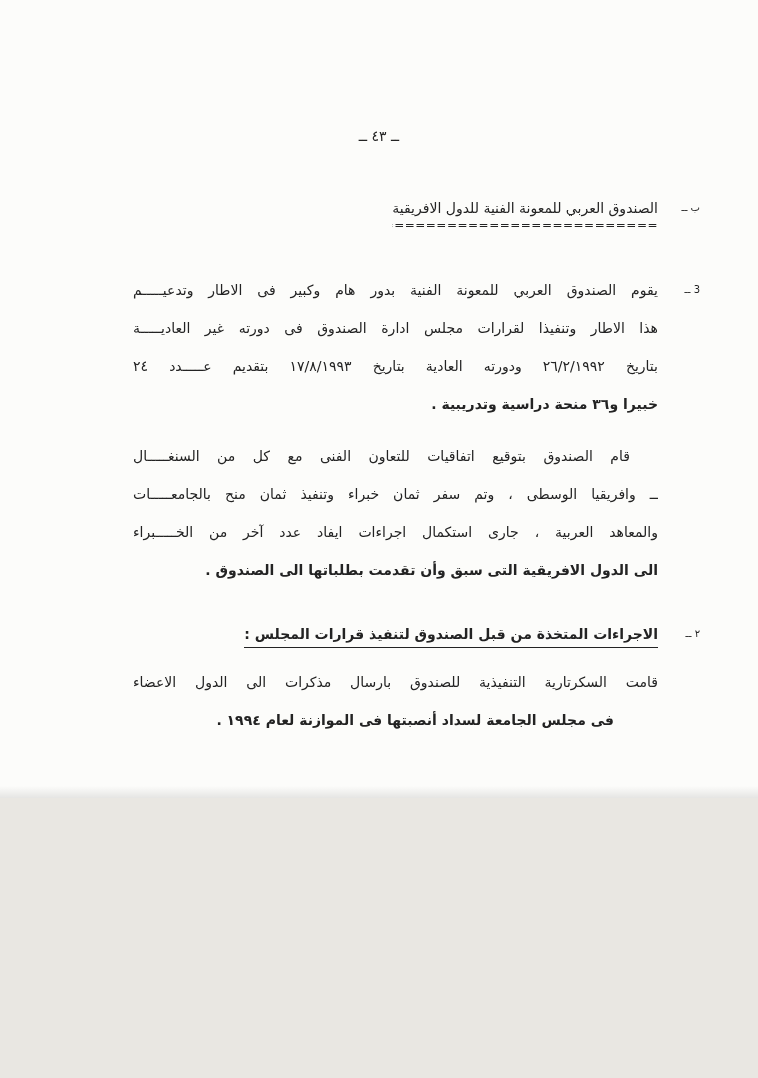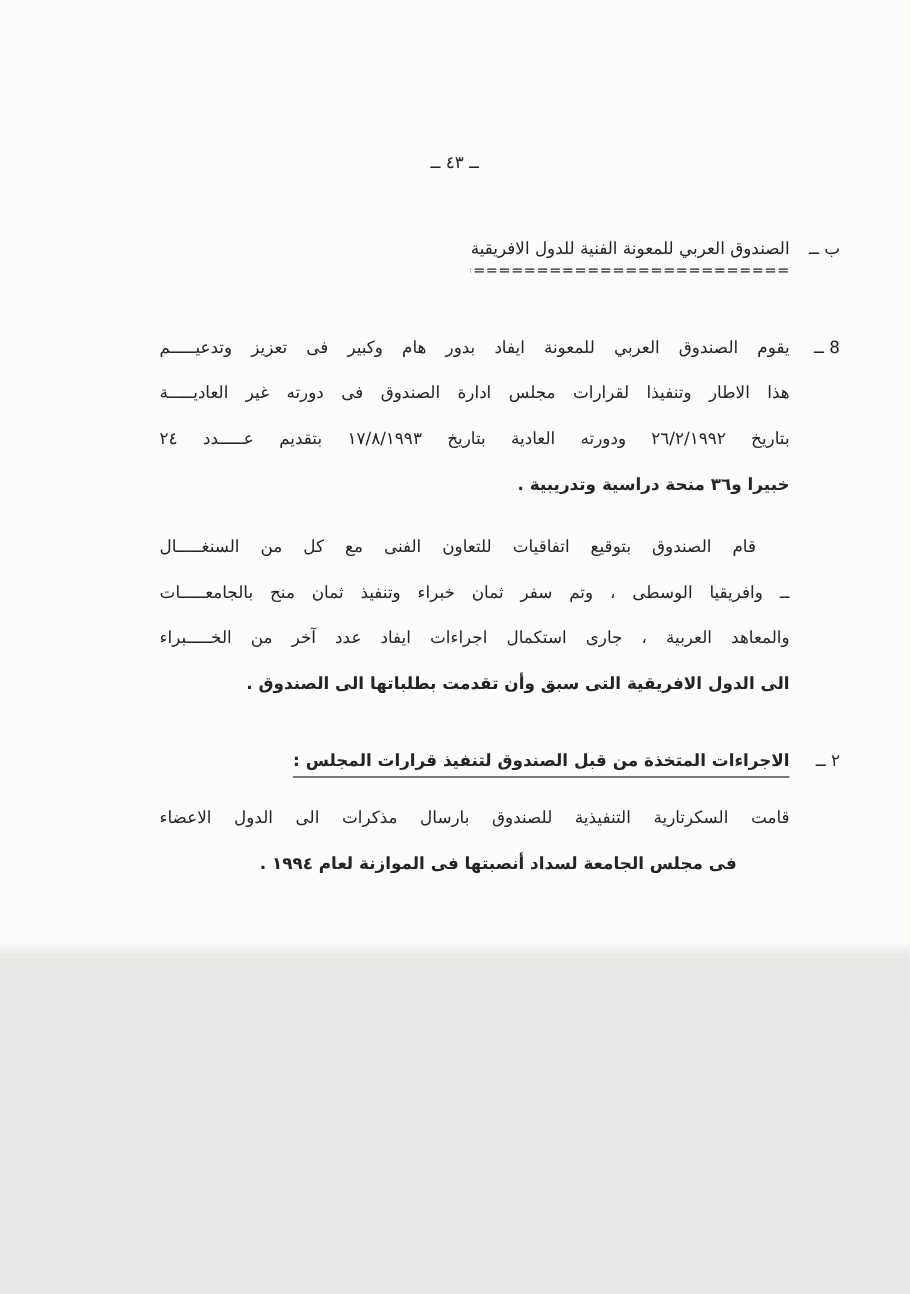--- a/index.html
+++ b/index.html
@@ -28,21 +28,21 @@
     font-size: 14px;
     letter-spacing: 2px;
   }
   .content {
     position: absolute; top: 198px; right: 100px; width: 525px;
     font-size: 14px;
   }
   .marker {
     position: absolute; right: -42px; top: 0;
     white-space: nowrap;
-    font-size: 14px;
+    font-size: 10px;
   }
   .heading-row { position: relative; margin-bottom: 38px; text-align: right; }
   .heading-row .marker { line-height: 20px; }
   .h-block { display: inline-block; text-align: left; vertical-align: top; }
   .h-title { display: block; line-height: 20px; }
   .h-rule {
     display: block;
     width: 0; min-width: 100%;
     overflow: hidden; white-space: nowrap;
     font-size: 12px; height: 15px; line-height: 15px;
@@ -80,23 +80,23 @@
 
     <div class="heading-row">
       <span class="marker">ب ــ</span>
       <span class="h-block">
         <span class="h-title">الصندوق العربي للمعونة الفنية للدول الافريقية</span>
         <span class="h-rule">============================================</span>
       </span>
     </div>
 
     <div class="num-row">
-      <span class="marker">8 ــ</span>
+      <span class="marker">3 ــ</span>
       <div class="para">
-        <div class="line">يقوم الصندوق العربي للمعونة ايفاد بدور هام وكبير فى تعزيز وتدعيـــــم</div>
+        <div class="line">يقوم الصندوق العربي للمعونة الفنية بدور هام وكبير فى الاطار وتدعيـــــم</div>
         <div class="line">هذا الاطار وتنفيذا لقرارات مجلس ادارة الصندوق فى دورته غير العاديـــــة</div>
         <div class="line">بتاريخ ٢٦/٢/١٩٩٢ ودورته العادية بتاريخ ١٧/٨/١٩٩٣ بتقديم عـــــدد ٢٤</div>
         <div class="line short">خبيرا و٣٦ منحة دراسية وتدريبية .</div>
       </div>
     </div>
 
     <div class="para para2">
       <div class="line indent">قام الصندوق بتوقيع اتفاقيات للتعاون الفنى مع كل من السنغـــــال</div>
       <div class="line">ــ وافريقيا الوسطى ، وتم سفر ثمان خبراء وتنفيذ ثمان منح بالجامعـــــات</div>
       <div class="line">والمعاهد العربية ، جارى استكمال اجراءات ايفاد عدد آخر من الخـــــبراء</div>

